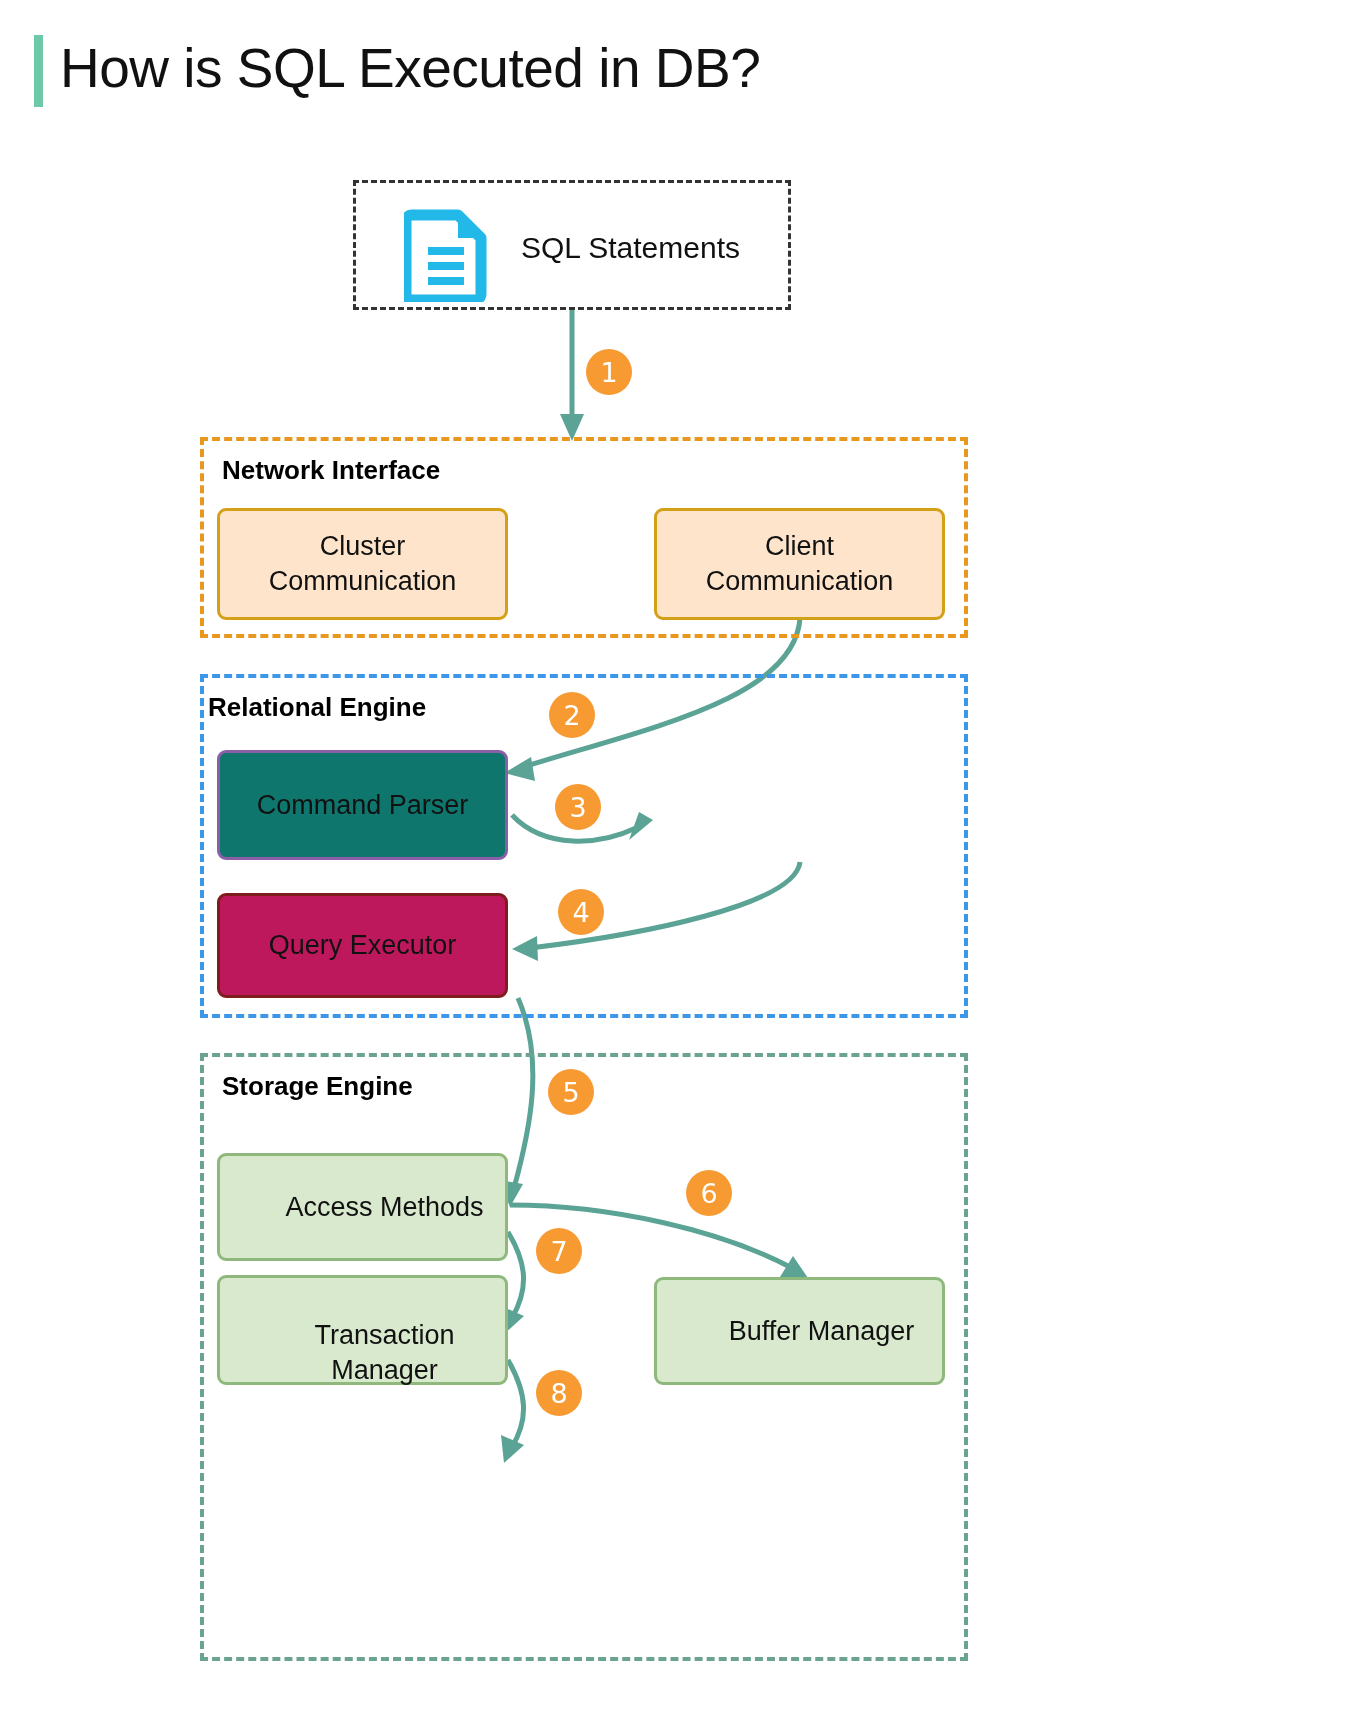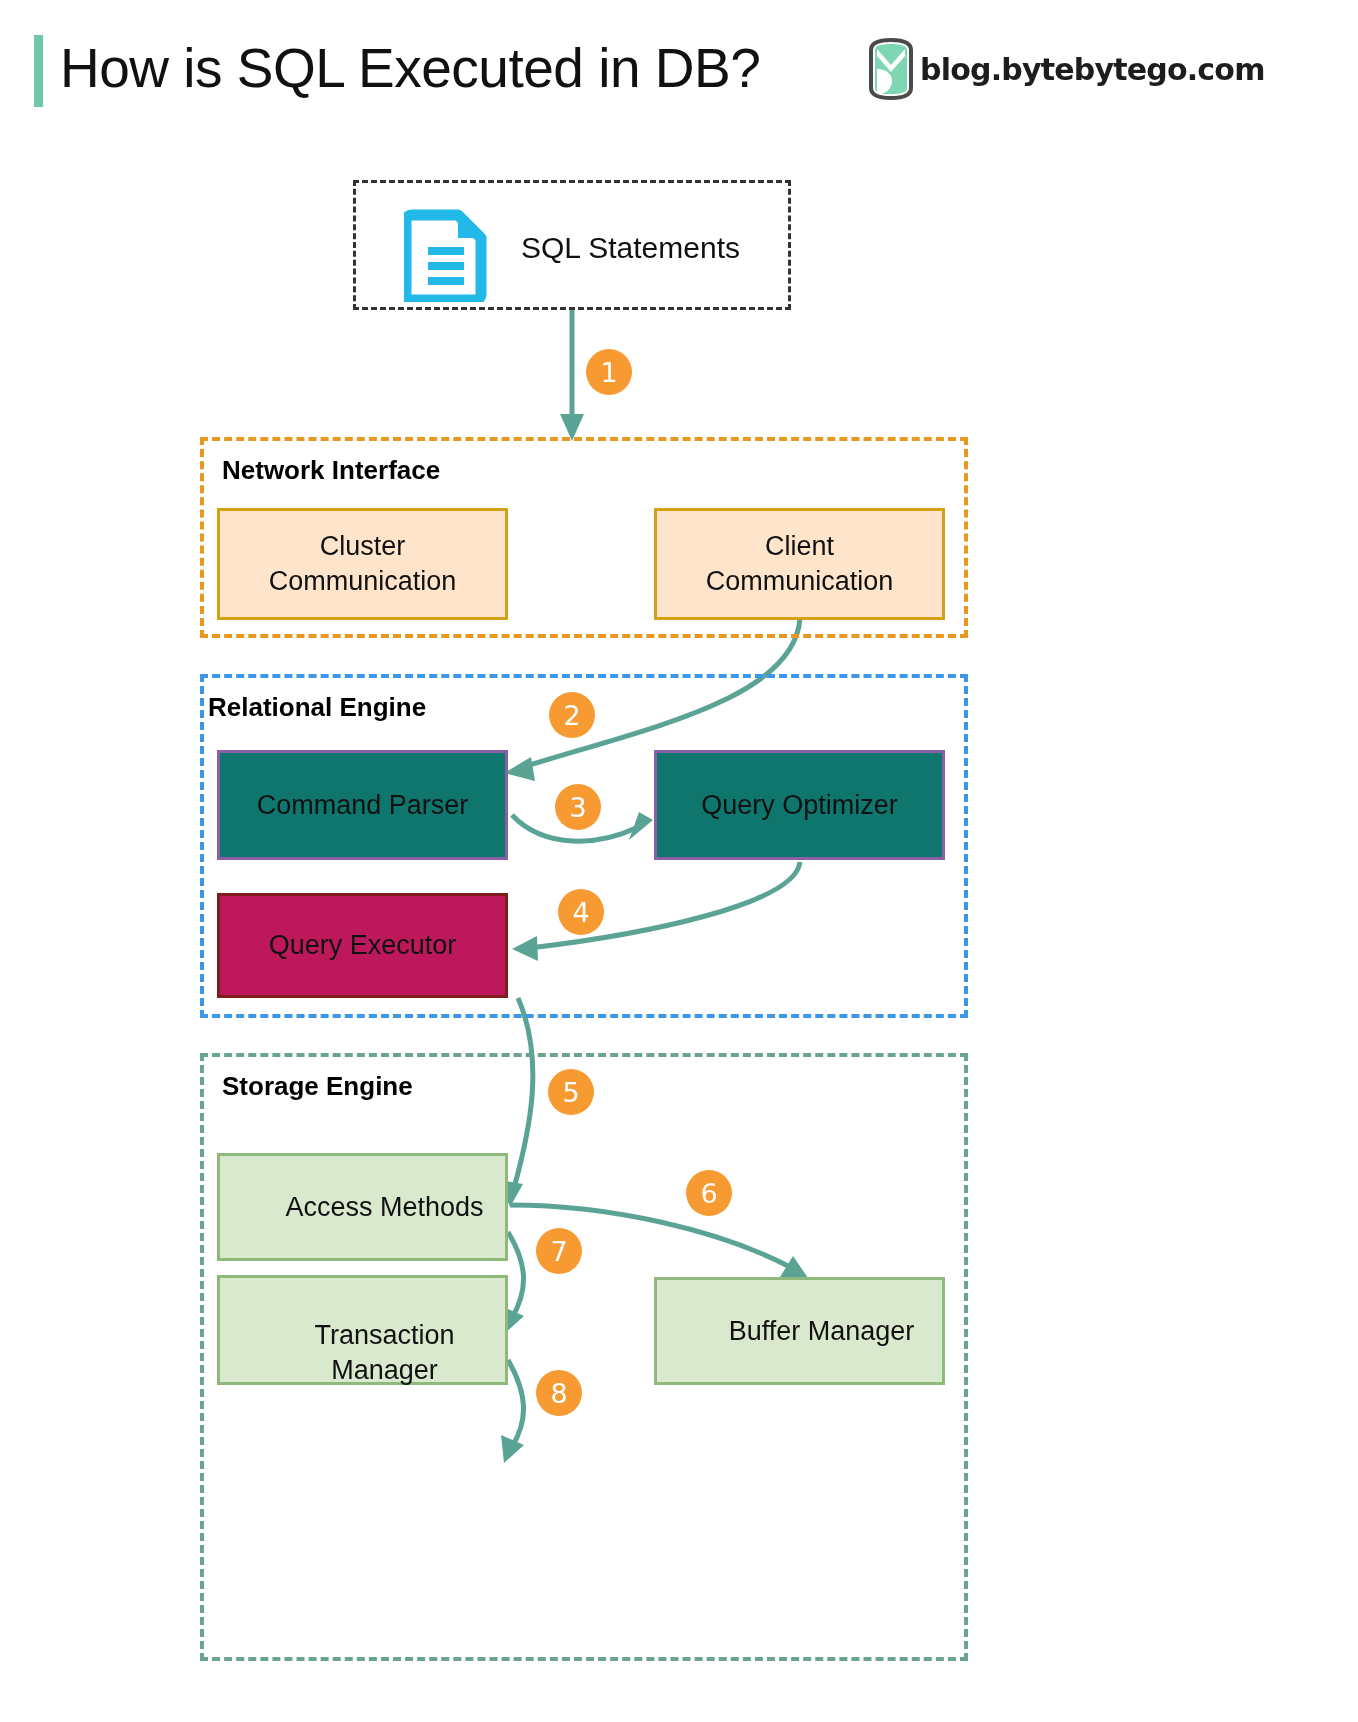--- a/index.html
+++ b/index.html
@@ -26,21 +26,21 @@
   }
 
   
   .group{position:absolute;box-sizing:border-box;}
   .group-label{
     position:absolute;font-size:26px;font-weight:700;color:#000;white-space:nowrap;
   }
   .node{
     position:absolute;box-sizing:border-box;display:flex;
     align-items:center;justify-content:center;text-align:center;
-    font-size:27px;line-height:1.28;color:#111;
+    font-size:27px;line-height:1.28;color:#111;border-radius:9px;
   }
 
   
   .grp-network{border:4px dashed #e8971f;}
   .grp-relational{border:4px dashed #3d97e8;}
   .grp-storage{border:4px dashed #6aa48f;}
 
   
   .n-orange{background:#fde4ca;border:3px solid #d4a017;}
   .n-purple{background:#0f766e;border:3px solid #8a5fa8;}
@@ -69,31 +69,20 @@
   .flow-head{fill:#5aa395;}
 </style>
 </head>
 <body>
 
 <div id="stage">
 
   <div id="header">
     <div id="title-bar"></div>
     <div id="page-title">How is SQL Executed in DB?</div>
-    <div id="brand">
-      <div id="brand-logo">
-        <svg width="46" height="62" viewBox="0 0 46 62">
-          <path d="M3 12 C3 5 9 2 23 2 C37 2 43 5 43 12 L43 50 C43 57 37 60 23 60 C9 60 3 57 3 50 Z" fill="#ffffff" stroke="#4a4a4a" stroke-width="4"></path>
-          <path d="M7 12 C7 8 12 6 23 6 C34 6 39 8 39 12 L39 50 C39 54 34 56 23 56 C12 56 7 54 7 50 Z" fill="#7fd6b2"></path>
-          <path d="M9 11 L23 27 L37 11 L37 18 L23 34 L9 18 Z" fill="#ffffff"></path>
-          <path d="M9 31 C19 31 24 37 24 43 C24 50 18 56 10 56 C9 56 9 55 9 54 Z" fill="#ffffff"></path>
-        </svg>
-      </div>
-      <div id="brand-text">blog.bytebytego.com</div>
-    </div>
   </div>
 
   <svg id="arrows">
 
     <path class="flow" d="M572,308 L572,422"></path>
     <polygon class="flow-head" points="572,441 560,414 584,414"></polygon>
 
     <path class="flow" d="M800,618 C795,700 640,730 520,768"></path>
     <polygon class="flow-head" points="504,773 531,757 535,781"></polygon>
 
@@ -140,23 +129,20 @@
     <span style="white-space:pre-line;">Client
 Communication</span>
   </div>
 
   <div class="group grp-relational" style="left:200px;top:674px;width:768px;height:344px;">
     <div class="group-label" style="left:4px;top:14px;">Relational Engine</div>
   </div>
   <div class="node n-purple" style="left:217px;top:750px;width:291px;height:110px;">
     <span>Command Parser</span>
   </div>
-  <div class="node n-purple" style="left:654px;top:750px;width:291px;height:110px;">
-    <span>Query Optimizer</span>
-  </div>
   <div class="node n-blue" style="left:217px;top:893px;width:291px;height:105px;">
     <span>Query Executor</span>
   </div>
 
   <div class="group grp-storage" style="left:200px;top:1053px;width:768px;height:608px;">
     <div class="group-label" style="left:18px;top:14px;">Storage Engine</div>
   </div>
   <div class="node n-green" style="left:217px;top:1153px;width:291px;height:108px;">
     <span>Access Methods</span>
   </div>

